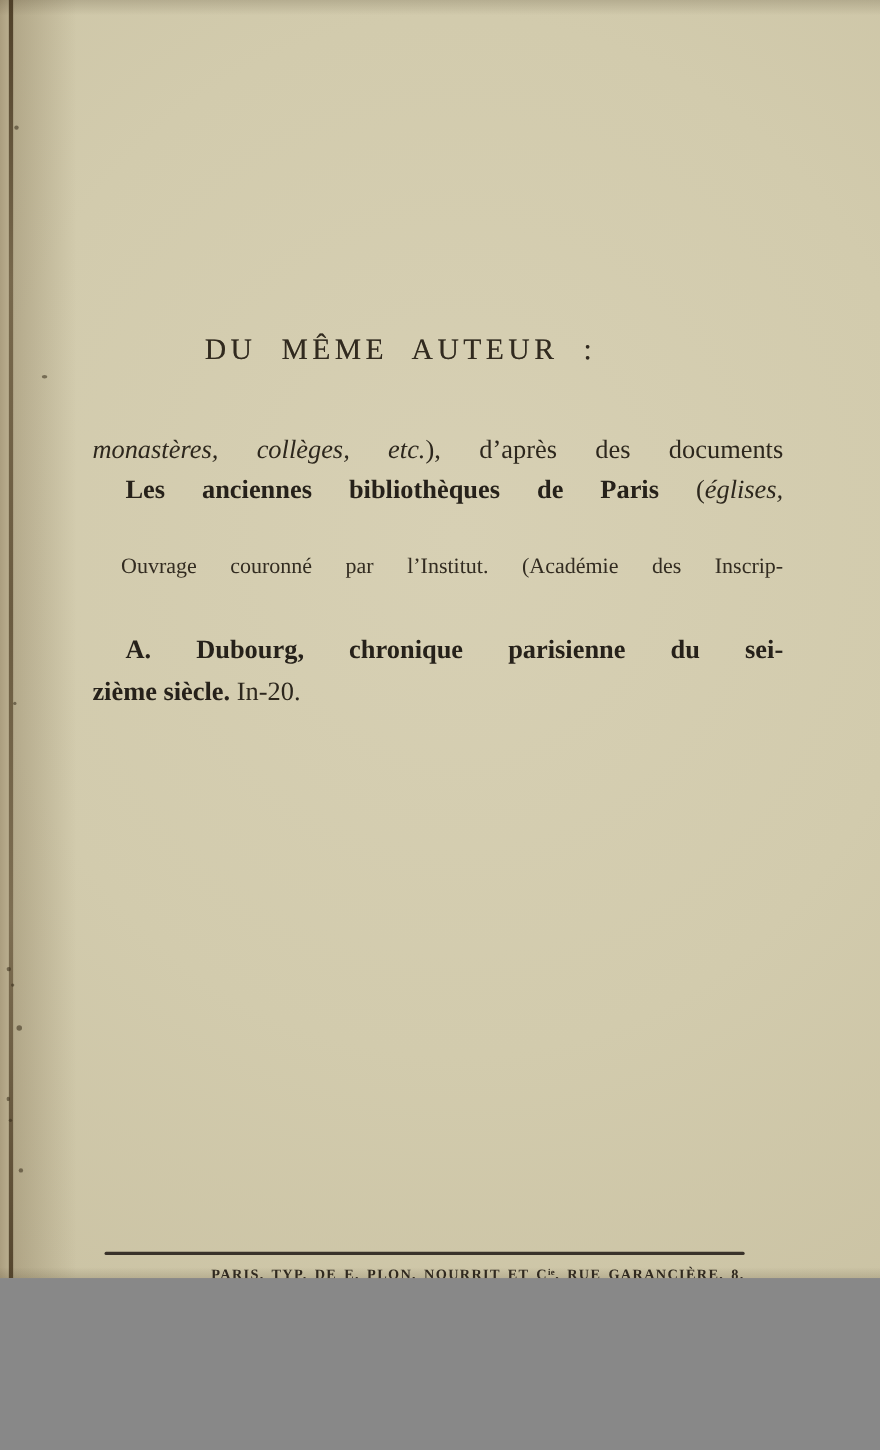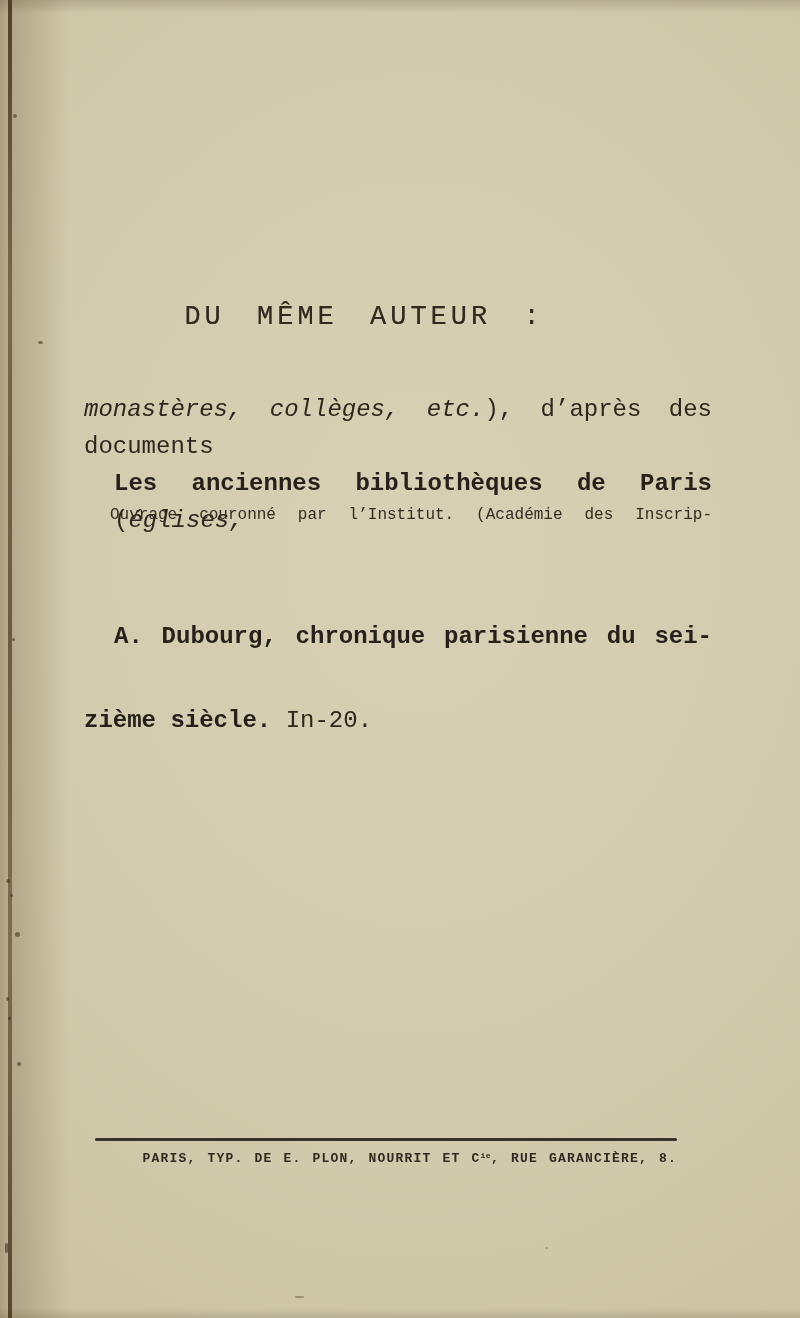--- a/index.html
+++ b/index.html
@@ -1,21 +1,21 @@
 <!DOCTYPE html>
 <html><head>
 <meta charset="utf-8">
 <style>
   html,body{margin:0;padding:0;background:#888;}
   .page{
     position:relative;
-    width:800px;height:1318px;
+    width:800px;height:1162px;
     margin:0 auto;
     overflow:hidden;
-    font-family:Liberation Mono, monospace;
+    font-family:Liberation Serif, serif;
     color:#2e271c;
     background:
       radial-gradient(ellipse 120% 90% at 52% 42%, #d7d0b4 0%, #d2cbad 45%, #cbc3a4 78%, #c1b896 100%);
   }
   
   .top-shade{position:absolute;left:0;top:0;right:0;height:14px;
     background:linear-gradient(rgba(70,58,35,.20), rgba(70,58,35,0));}
   .bottom-shade{position:absolute;left:0;bottom:0;right:0;height:10px;
     background:linear-gradient(rgba(70,58,35,0), rgba(70,58,35,.16));}
   .edge-strip{position:absolute;left:0;top:0;bottom:0;width:8px;
@@ -29,24 +29,24 @@
   
   .title{
     position:absolute;top:302px;left:50px;width:628px;margin:0;
     text-align:center;font-weight:normal;
     font-size:27px;letter-spacing:4px;word-spacing:12px;
     color:#312a1f;
     text-shadow:0 0 .5px rgba(49,42,31,.55);
   }
   .entry{position:absolute;left:84px;width:628px;font-size:24px;color:#2d271d;}
   .entry .line{line-height:37px;text-align:justify;}
-  .entry2 .line{line-height:38px;margin-top:46px;}
+  .entry2 .line{line-height:38px;}
   .line.j{text-align-last:justify;}
   .line.first{padding-left:30px;}
-  .note{position:absolute;left:84px;width:628px;font-size:16px;color:#332c21;}
+  .note{position:absolute;left:84px;width:628px;font-size:20px;color:#332c21;}
   .note .line{line-height:31px;text-align:justify;}
   .note .line.first{padding-left:26px;}
   .b{font-weight:bold;color:#26211a;}
   .i{font-style:italic;}
   .sup-ord{font-size:.55em;vertical-align:.55em;}
 
   .rule{position:absolute;left:95px;top:1138px;width:582px;height:3px;
     background:#39322a;border-radius:2px;}
   .footer{
     position:absolute;left:95px;top:1151px;width:582px;

